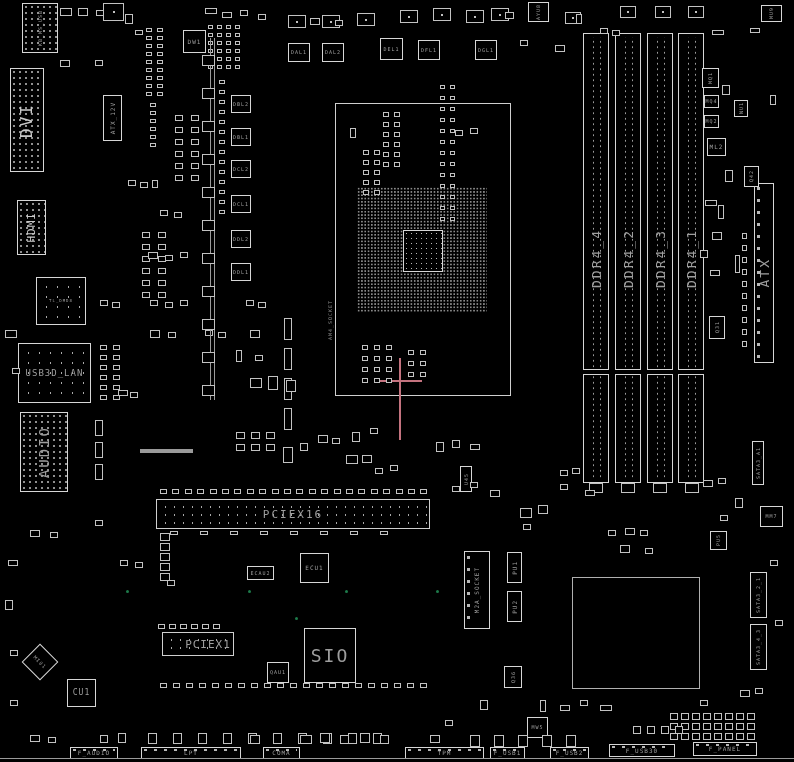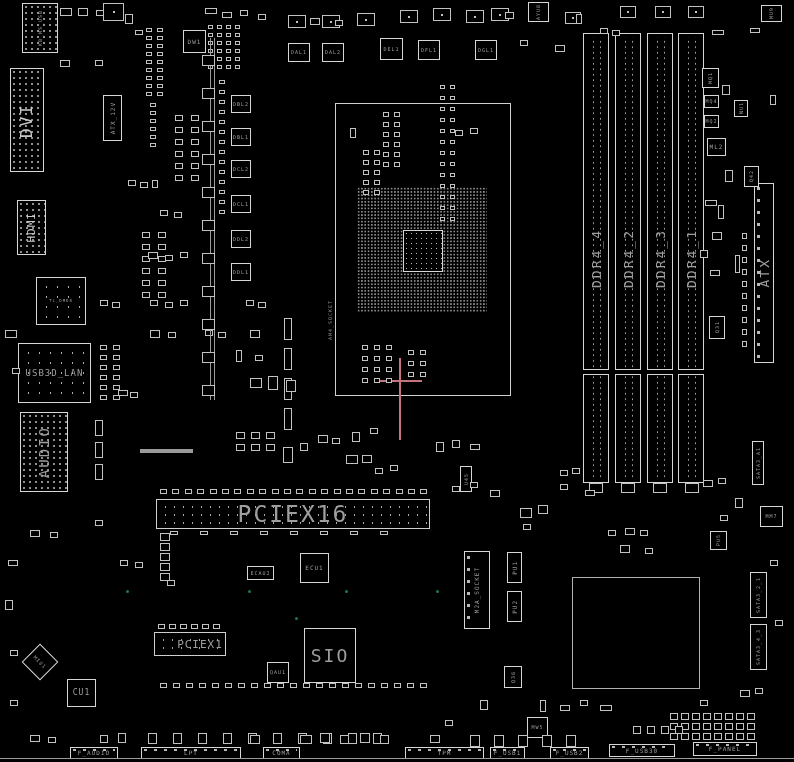--- a/index.html
+++ b/index.html
@@ -131,21 +131,21 @@
     <div class="cmp" style="left: 707px; top: 138px; width: 19px; height: 18px;">
       <span class="lbl" style="font-size: 6px;">ML2</span>
     </div>
     <div class="cmp" style="left: 744px; top: 166px; width: 15px; height: 21px;">
       <span class="lbl vtext" style="font-size: 5px;">Q42</span>
     </div>
     <div class="cmp" style="left: 709px; top: 316px; width: 16px; height: 23px;">
       <span class="lbl vtext" style="font-size: 5px;">Q31</span>
     </div>
     <div class="cmp slotdots" style="left: 156px; top: 499px; width: 274px; height: 30px; border-color: rgb(207, 207, 207);">
-      <span class="lbl" style="font-size: 23px; letter-spacing: 2px;">PCIEX16</span>
+      <span class="lbl" style="font-size: 11px; letter-spacing: 2px;">PCIEX16</span>
     </div>
     <div class="cmp" style="left: 247px; top: 566px; width: 27px; height: 14px;">
       <span class="lbl" style="font-size: 5px;">ECAU2</span>
     </div>
     <div class="cmp" style="left: 300px; top: 553px; width: 29px; height: 30px;">
       <span class="lbl" style="font-size: 6px;">ECU1</span>
     </div>
     <div class="cmp" style="left: 460px; top: 466px; width: 12px; height: 26px;">
       <span class="lbl vtext" style="font-size: 5px;">U45</span>
     </div>
@@ -162,21 +162,21 @@
     <div class="cmp" style="left: 504px; top: 666px; width: 18px; height: 22px;">
       <span class="lbl vtext" style="font-size: 5px;">Q36</span>
     </div>
     <div class="cmp" style="left: 572px; top: 577px; width: 128px; height: 112px; border-color: rgb(176, 176, 176);"></div>
     <div class="cmp" style="left: 304px; top: 628px; width: 52px; height: 55px;">
       <span class="lbl" style="font-size: 18px; letter-spacing: 2px;">SIO</span>
     </div>
     <div class="cmp" style="left: 267px; top: 662px; width: 22px; height: 21px;">
       <span class="lbl" style="font-size: 5px;">QAU1</span>
     </div>
-    <div class="cmp slotdots" style="left: 154px; top: 632px; width: 72px; height: 24px; border-color: rgb(207, 207, 207); padding-left: 20px;">
+    <div class="cmp slotdots" style="left: 162px; top: 632px; width: 72px; height: 24px; border-color: rgb(207, 207, 207); padding-left: 20px;">
       <span class="lbl" style="font-size: 11px;">PCIEX1</span>
     </div>
     <div class="cmp" style="left: 67px; top: 679px; width: 29px; height: 28px;">
       <span class="lbl" style="font-size: 8px;">CU1</span>
     </div>
     <div class="cmp" style="left: 27px; top: 649px; width: 26px; height: 26px; transform: rotate(45deg);">
       <span class="lbl" style="font-size: 5px;">MI01</span>
     </div>
     <div class="cmp" style="left: 760px; top: 506px; width: 23px; height: 21px;">
       <span class="lbl" style="font-size: 5px;">MM7</span>

